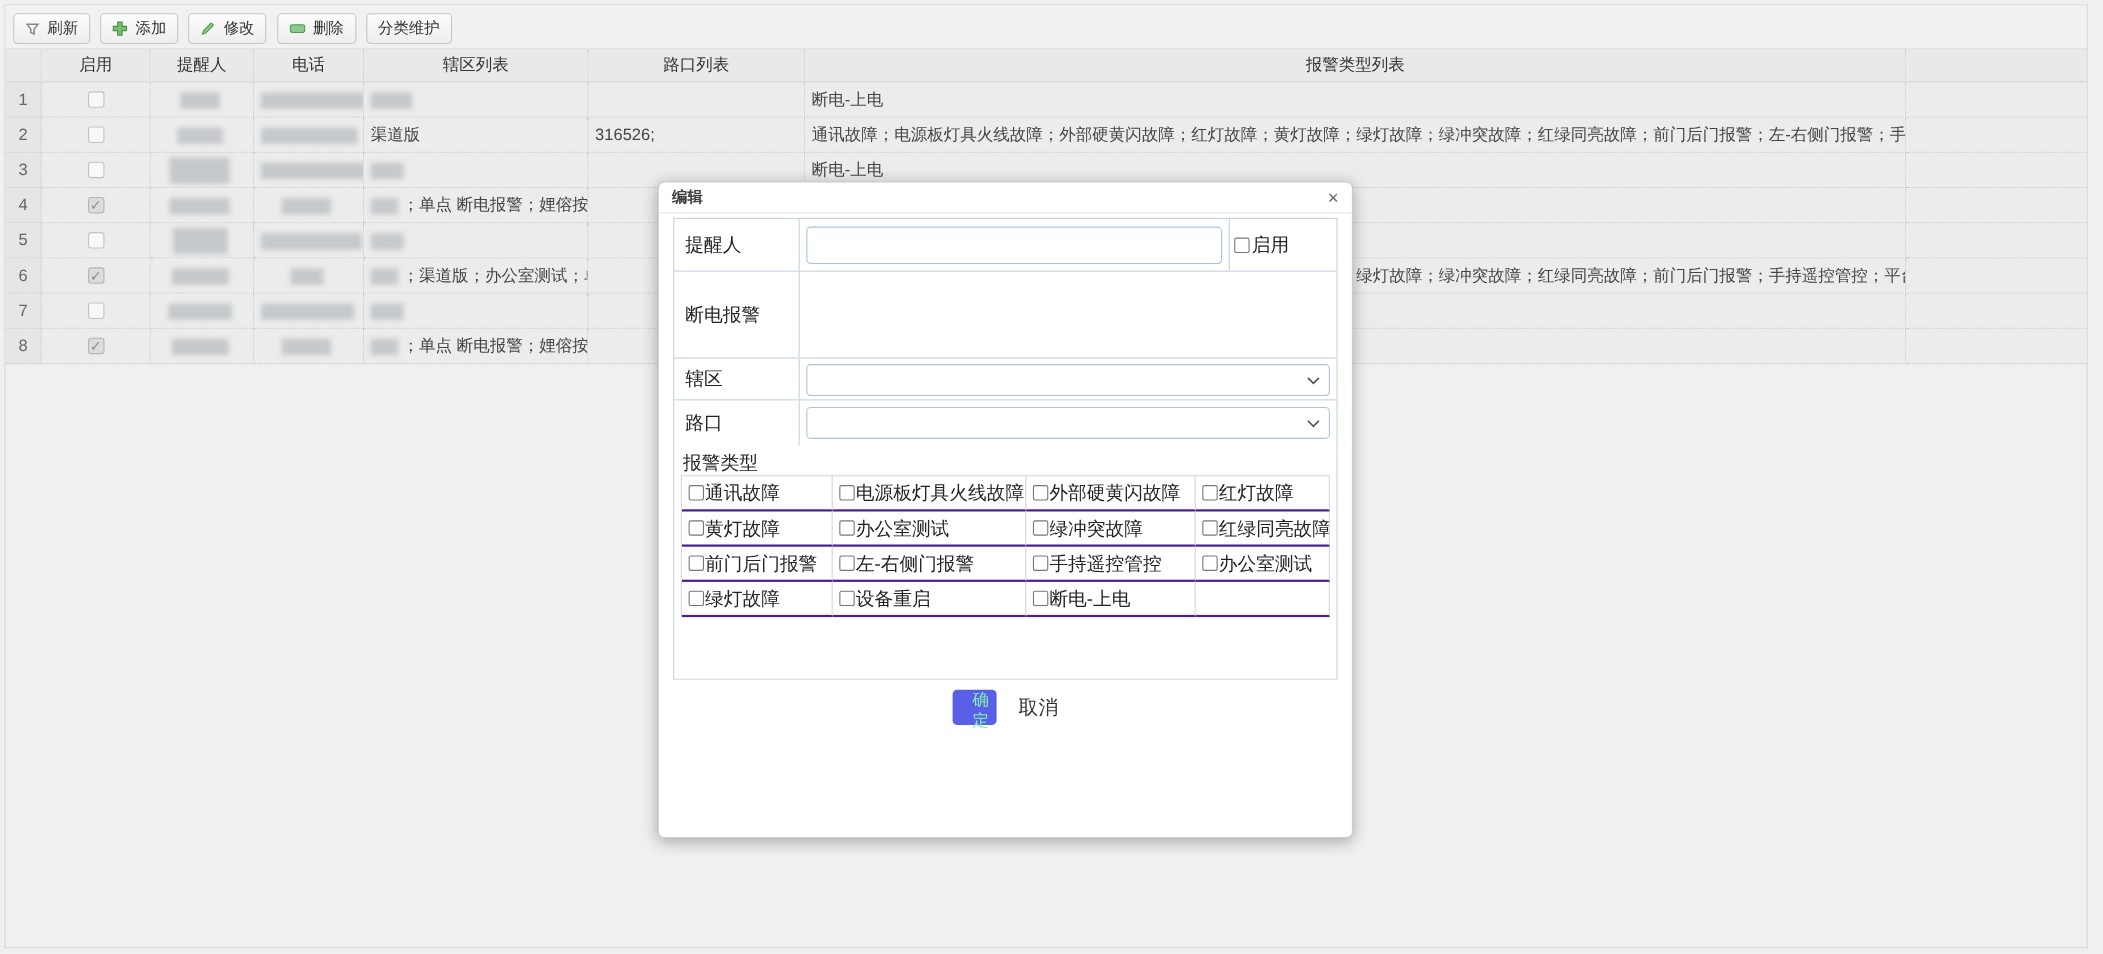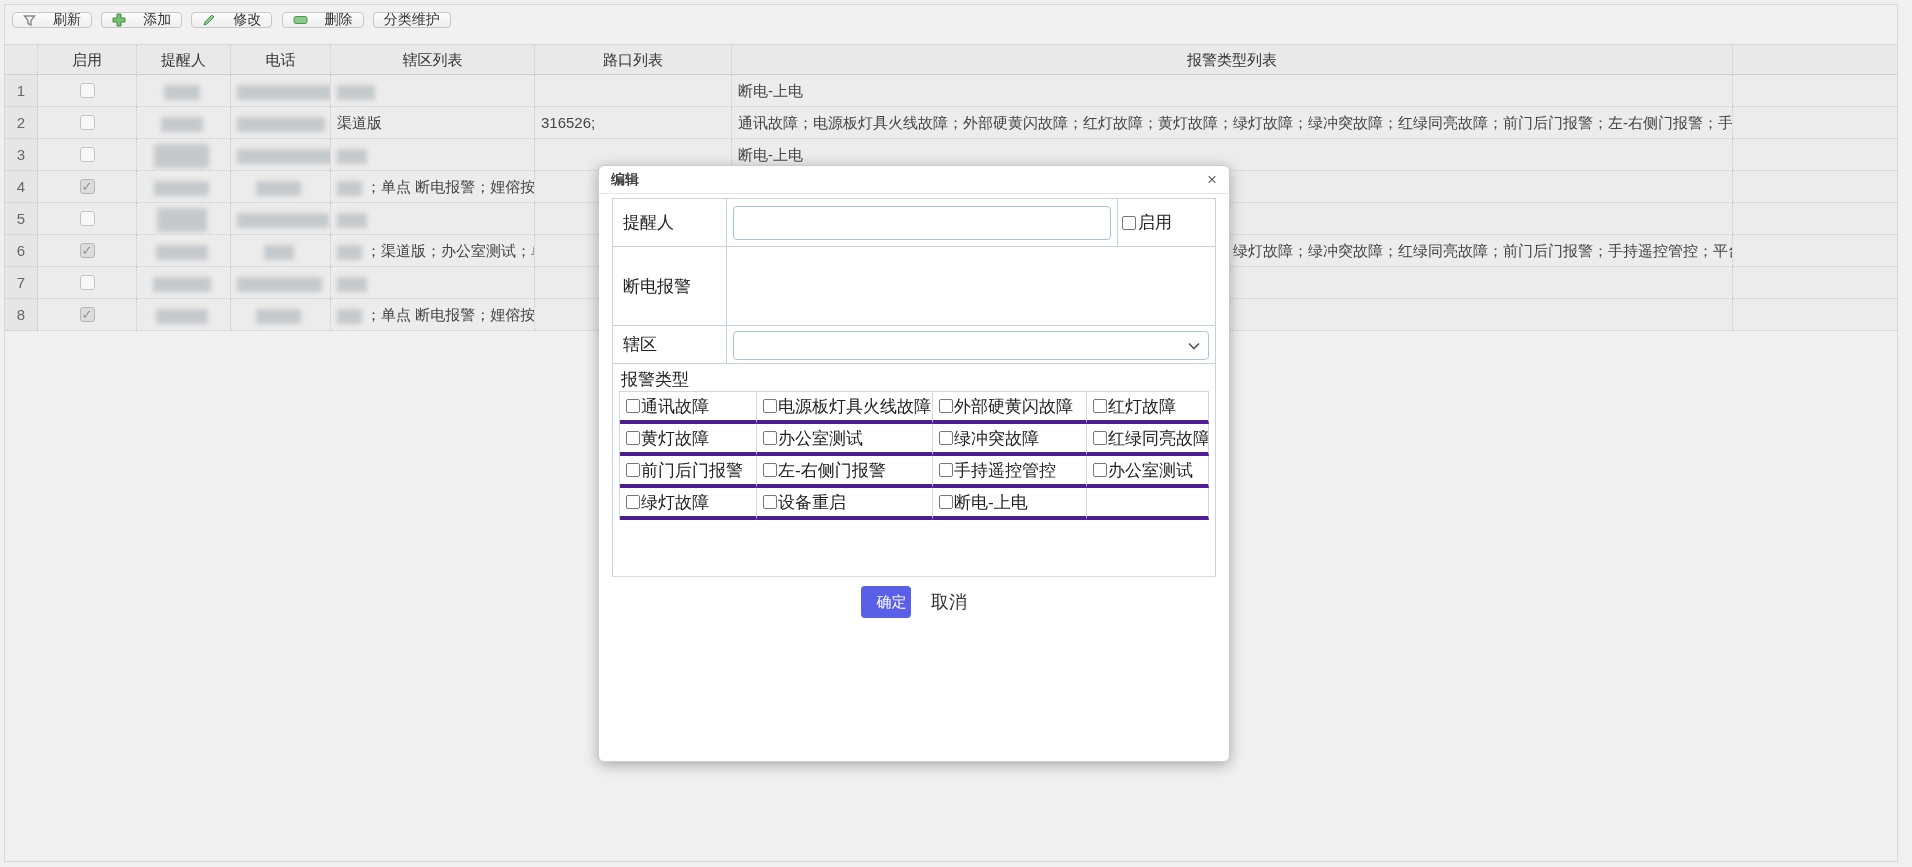--- a/index.html
+++ b/index.html
@@ -6,21 +6,21 @@
   html,body { width:1912px; height:867px; overflow:hidden; }
   body {
     font-family: "Liberation Sans","DejaVu Sans",sans-serif;
     background:#f0f0f0; color:#333; font-size:15px;
   }
   .panel { position:absolute; left:4px; top:4px; width:1894px; height:858px;
     border:1px solid #d8d8d8; background:#f0f0f0; }
 
   
   .toolbar { height:40px; padding:7px 0 0 7px; border-bottom:1px solid #d8d8d8; background:#f1f1f1; }
-  .tbtn { display:inline-flex; align-items:center; gap:17px; height:16px; padding:0 10px;
+  .tbtn { display:inline-flex; align-items:center; gap:7px; height:28px; padding:0 10px;
     margin-right:5px; border:1px solid #c7c7c7; border-radius:4px; cursor:pointer;
     background:linear-gradient(#fcfcfc,#eeeeee); font-size:14px; color:#333; vertical-align:top; }
   .tbtn svg { display:block; }
 
   
   .tr { display:flex; }
   .td { height:32px; line-height:31px; border-right:1px dotted #c9c9c9; border-bottom:1px dotted #c9c9c9;
     overflow:hidden; white-space:nowrap; padding:0 6px; font-size:15px; color:#444; }
   .thead .td { background:#e9e9e9; border-bottom:1px solid #cfcfcf; text-align:center; color:#333;
     height:30px; line-height:29px; }
@@ -70,26 +70,26 @@
   .red-note { color:#e60000; font-size:16px; margin:7px 0 0 8px; }
   .row-select { height:38px; }
   .row-select2 { height:41px; }
   .f-select { height:29px; margin:5px 6px 0 6px; border:1px solid #aec4d6; border-radius:4px;
     background:#fff; display:flex; align-items:center; justify-content:flex-end; padding-right:8px;
     cursor:pointer; }
   .row-select2 .f-select { margin-top:6px; }
   .alarm-label { font-size:17px; color:#222; padding:4px 0 2px 8px; height:27px; }
   .alarm-grid { display:grid; grid-template-columns:137px 176px 154px auto; margin:0 6px;
     border:1px solid #d6d6d6; border-right:none; border-bottom:none; }
-  .agcell { height:32px; border-right:1px solid #d6d6d6; border-bottom:4px solid #4c1d95;
+  .agcell { height:32px; border-right:1px solid #d6d6d6; border-bottom:2px solid #4c1d95;
     display:flex; align-items:center; padding-left:6px; gap:1px; overflow:hidden; white-space:nowrap; }
   .agcell label { font-size:17px; color:#222; }
   .box-tail { height:56px; }
   .m-buttons { margin-top:9px; display:flex; justify-content:center; align-items:center; gap:20px; }
-  .btn-ok { background:#5a5fe8; color:#ffffff; border:none; border-radius:4px; width:50px; height:32px;
+  .btn-ok { background:#5a5fe8; color:#86efac; border:none; border-radius:4px; width:40px; height:32px;
     font-size:15px; cursor:pointer; font-family:inherit;padding-left:11px; }
   .btn-cancel { font-size:18px; color:#333; cursor:pointer; background:none; border:none; font-family:inherit; }
 </style>
 </head>
 <body>
 
 <div class="panel">
 
   <div class="toolbar">
     <span class="tbtn">
@@ -270,20 +270,30 @@
       <div class="flabel">辖区</div>
       <div class="fcontent">
         <div class="f-select">
           <svg width="12" height="8" viewBox="0 0 12 8">
               <polyline points="1,1.5 6,6.5 11,1.5" fill="none" stroke="#555" stroke-width="1.6"></polyline>
             </svg>
         </div>
       </div>
     </div>
 
+    <div class="frow row-select2" style="border-bottom:none">
+      <div class="flabel">路口</div>
+      <div class="fcontent">
+        <div class="f-select">
+          <svg width="12" height="8" viewBox="0 0 12 8">
+              <polyline points="1,1.5 6,6.5 11,1.5" fill="none" stroke="#555" stroke-width="1.6"></polyline>
+            </svg>
+        </div>
+      </div>
+    </div>
 
     <div class="alarm-label">报警类型</div>
 
     <div class="alarm-grid">
       <div class="agcell">
           <span class="mcb"></span>
           <label>通讯故障</label>
         </div>
       <div class="agcell">
           <span class="mcb"></span>

